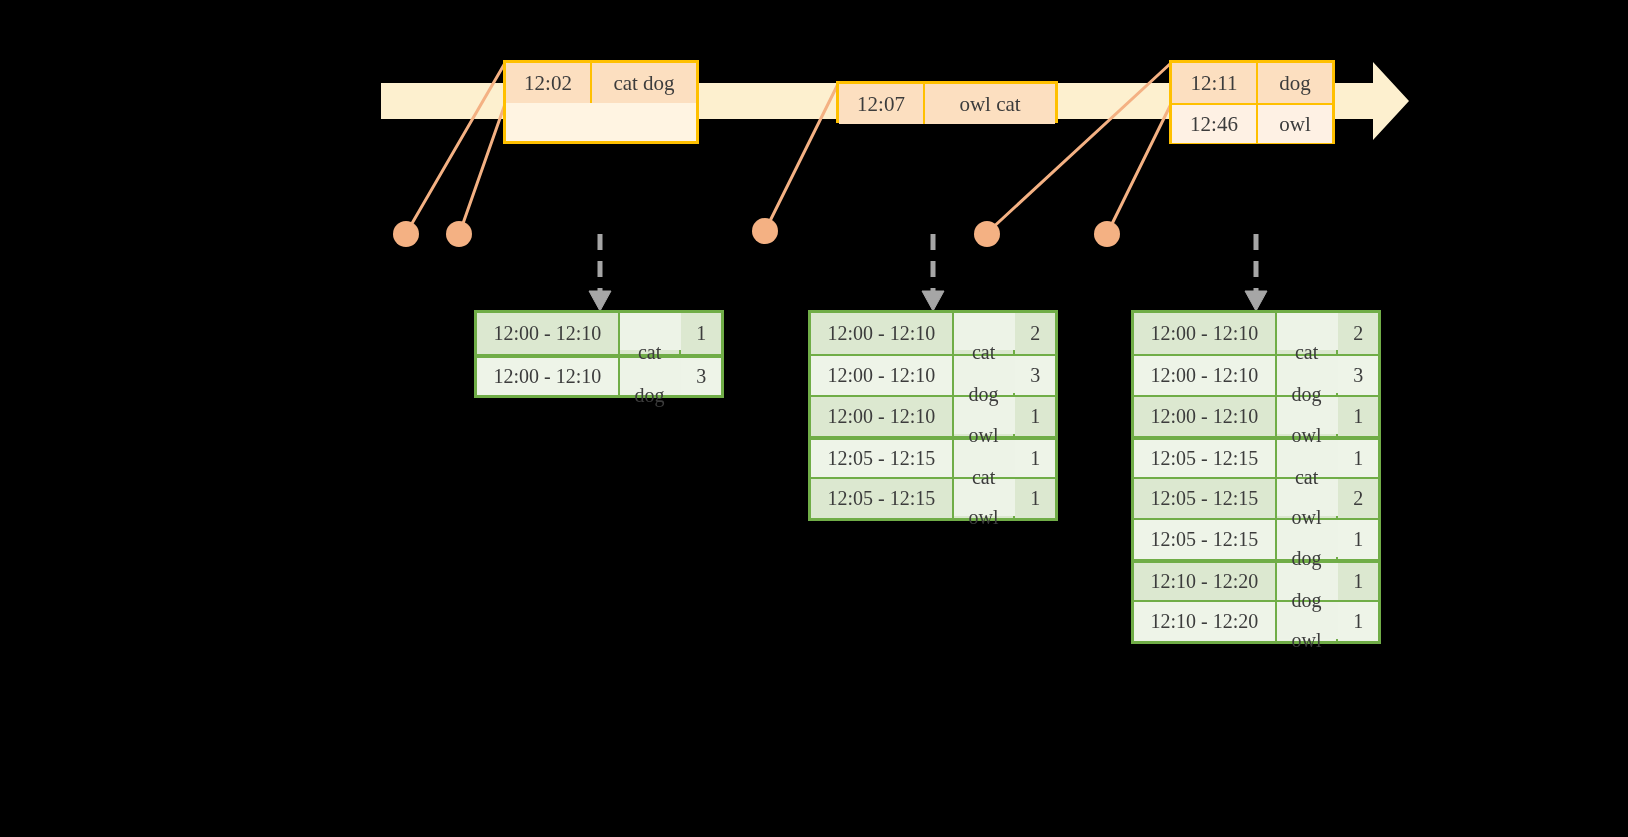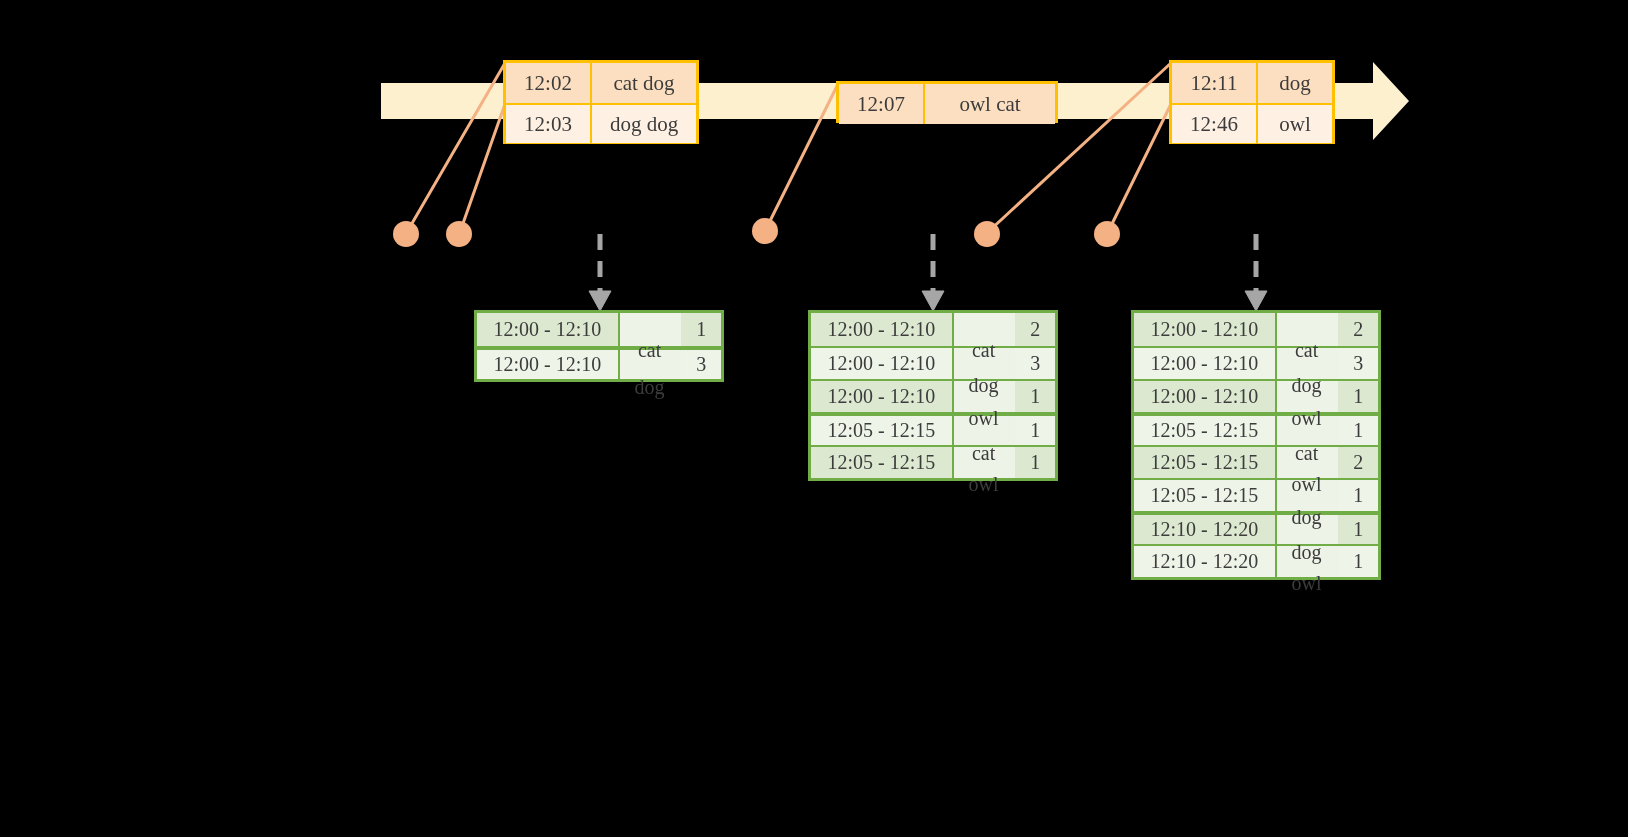--- a/index.html
+++ b/index.html
@@ -78,21 +78,21 @@
   
   .result-table {
     position: absolute;
     border: 3px solid #70AD47;
     box-sizing: border-box;
     background: #EDF3E7;
   }
   .res-row {
     display: flex;
     align-items: stretch;
-    height: 33px;
+    height: 41px;
     box-sizing: border-box;
   }
   .res-row + .res-row {
     border-top: 2px solid #70AD47;
   }
   .res-row.group-end + .res-row {
     border-top: 4px solid #70AD47;
   }
   .res-cell {
     display: flex;
@@ -161,24 +161,20 @@
         <polygon points="1245,291 1267,291 1256,311"></polygon>
       </g>
     </g>
   </svg>
 
   <div class="event-box" style="left:503px; top:60px; width:196px; height:84px;">
     <div class="event-row shaded">
       <div class="ev-time">12:02</div>
       <div class="ev-words">cat dog</div>
     </div>
-    <div class="event-row">
-      <div class="ev-time">12:03</div>
-      <div class="ev-words">dog dog</div>
-    </div>
   </div>
 
   <div class="event-box" style="left:836px; top:81px; width:222px; height:42px;">
     <div class="event-row shaded">
       <div class="ev-time">12:07</div>
       <div class="ev-words">owl cat</div>
     </div>
   </div>
 
   <div class="event-box" style="left:1169px; top:60px; width:166px; height:84px;">

